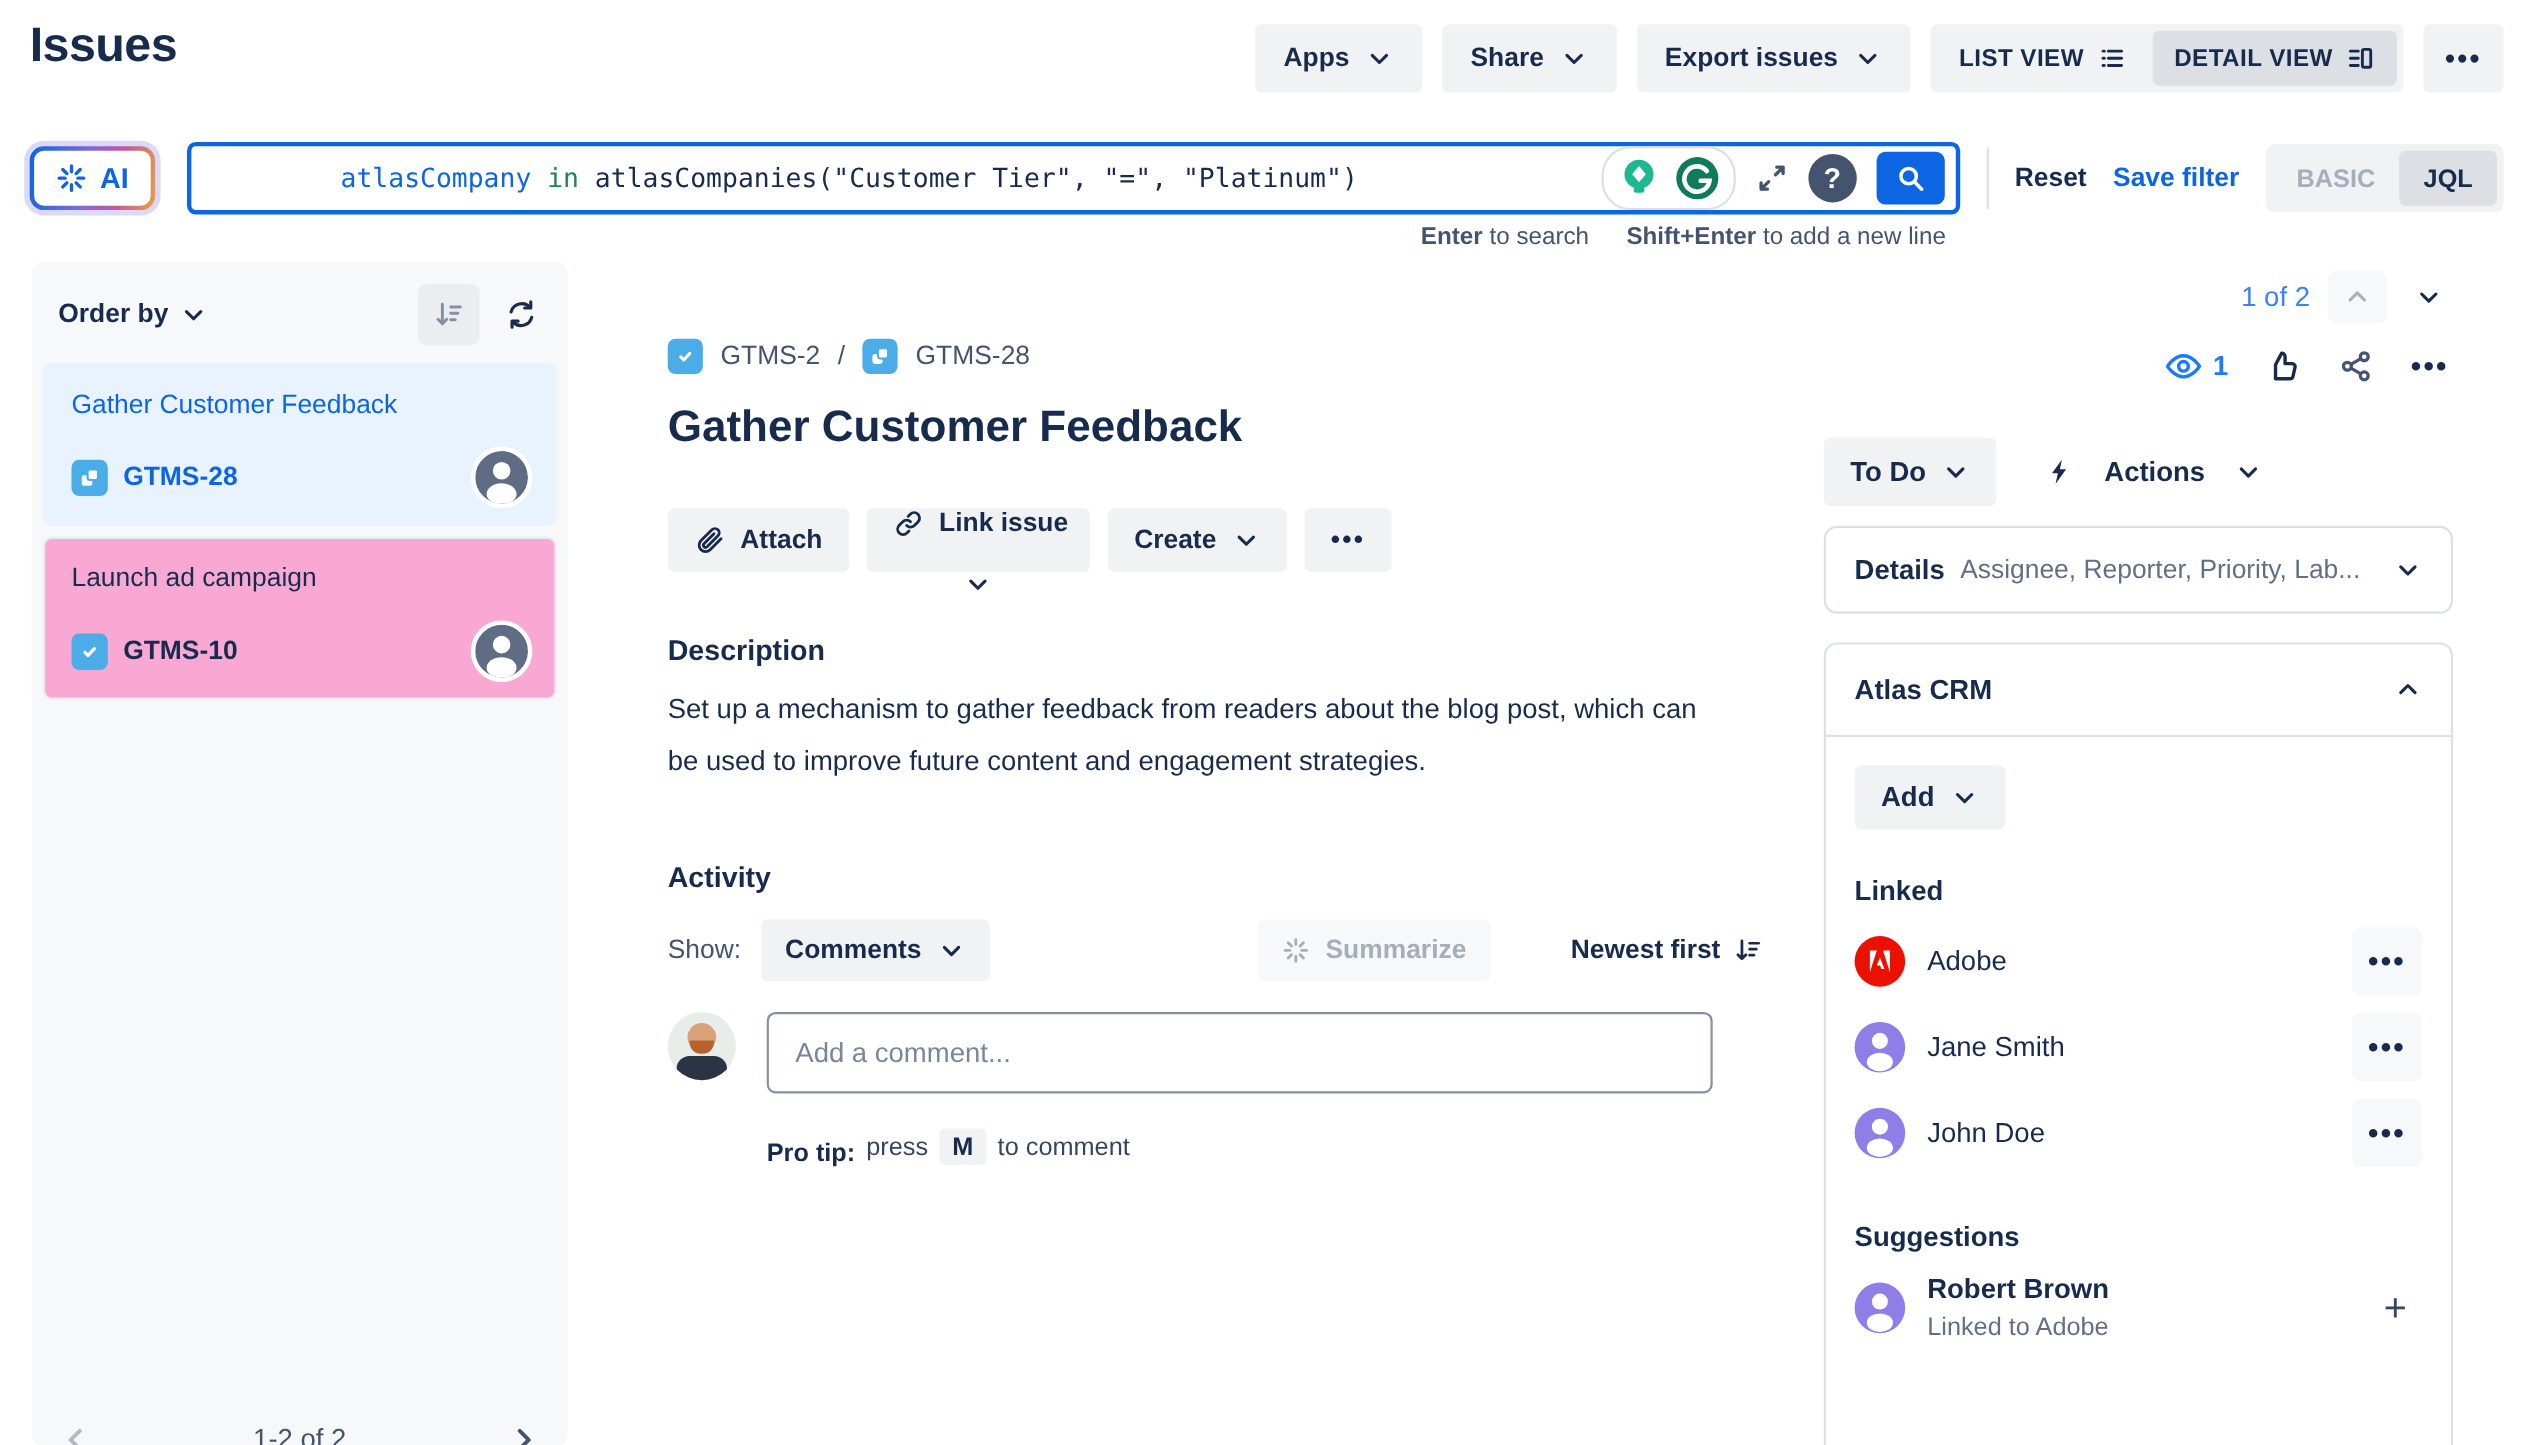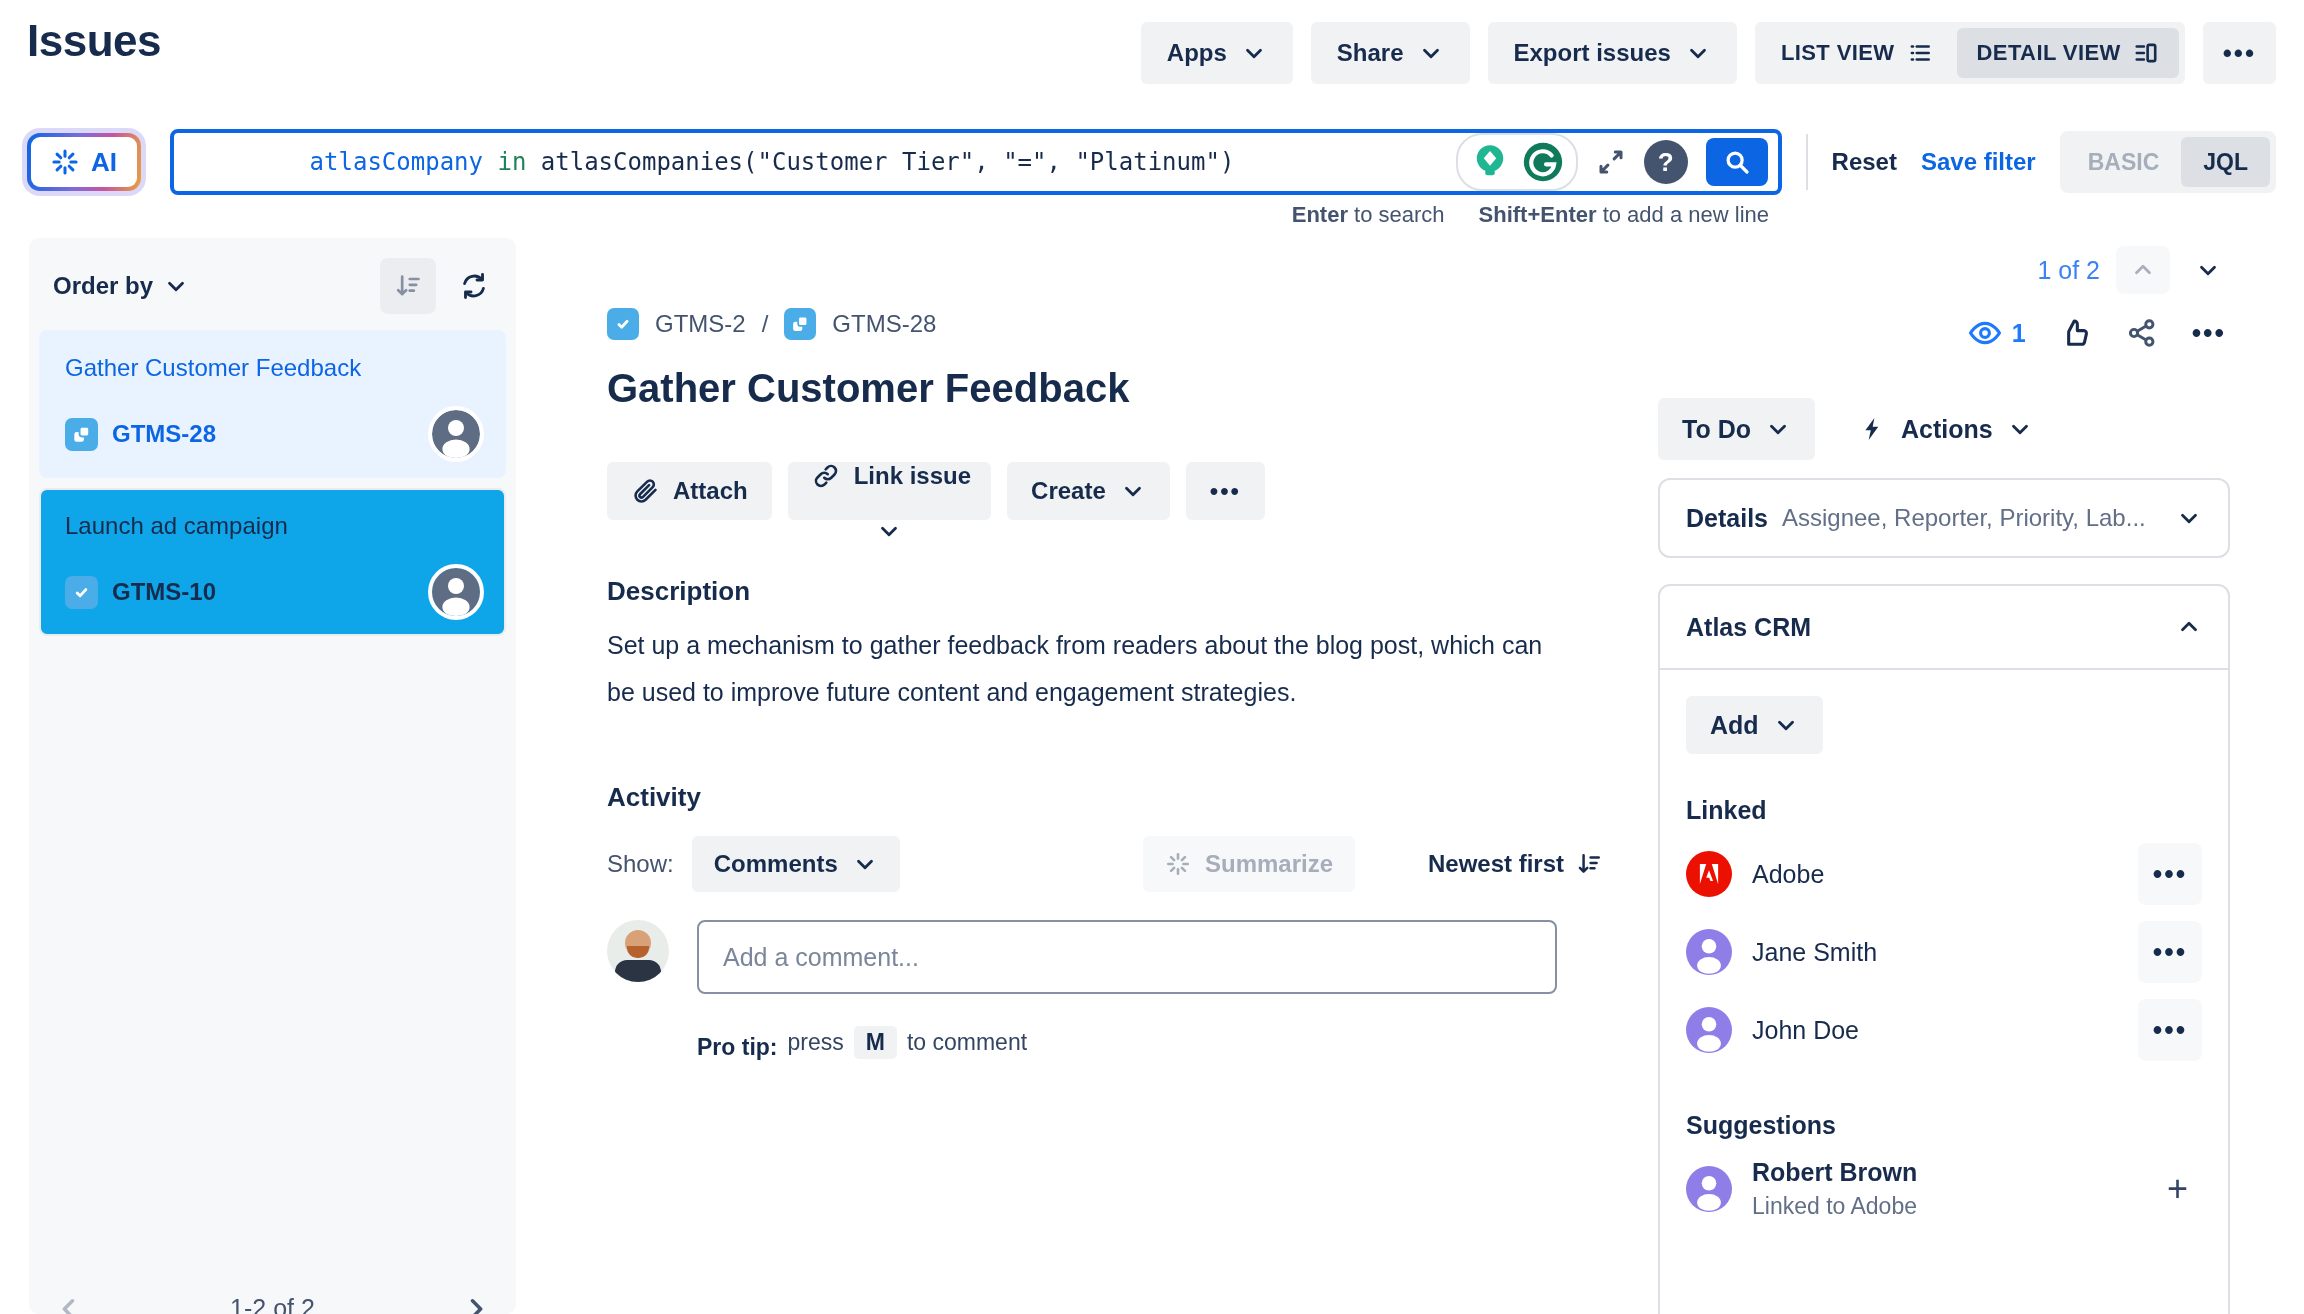--- a/index.html
+++ b/index.html
@@ -47,21 +47,21 @@
   .search-hint b{font-weight:700;}
   .hint-gap{display:inline-block;width:34px;}
 
   
   .sidebar{position:absolute;left:29px;top:238px;width:487px;height:1076px;background:#F7F8F9;border-radius:10px;padding:0;}
   .order-row{display:flex;align-items:center;padding:20px 18px 16px 24px;}
   .order-by{display:flex;align-items:center;gap:10px;font-size:24px;font-weight:600;cursor:pointer;}
   .order-tools{margin-left:auto;display:flex;align-items:center;gap:14px;}
   .sort-chip{width:56px;height:56px;background:#ECEDF0;border-radius:8px;display:flex;align-items:center;justify-content:center;color:#8590A2;cursor:pointer;}
   .refresh-btn{width:48px;height:48px;display:flex;align-items:center;justify-content:center;color:#172B4D;cursor:pointer;}
-  .issue-card{margin:0 10px 10px 10px;background:#0ea5e9;border:2px solid #EBECF0;border-radius:8px;padding:22px 24px 18px 24px;cursor:pointer;position:relative;}
+  .issue-card{margin:0 10px 10px 10px;background:#f9a8d4;border:2px solid #EBECF0;border-radius:8px;padding:22px 24px 18px 24px;cursor:pointer;position:relative;}
   .issue-card.selected{background:#E9F2FF;border-color:#E9F2FF;}
   .issue-card .card-title{font-size:24px;color:#172B4D;margin-bottom:28px;}
   .issue-card.selected .card-title{color:#0C66E4;}
   .card-bottom{display:flex;align-items:center;gap:14px;}
   .issue-card .card-key{font-size:24px;font-weight:700;color:#172B4D;}
   .issue-card.selected .card-key{color:#0C66E4;}
   .card-avatar{margin-left:auto;width:48px;height:48px;border-radius:50%;background:#5E6C84;outline:4px solid #fff;overflow:hidden;}
   .type-badge{width:33px;height:33px;border-radius:7px;background:#4BADE8;display:flex;align-items:center;justify-content:center;}
   .side-pagination{position:absolute;left:0;right:0;top:1056px;display:flex;align-items:center;padding:0 26px;color:#44546F;font-size:25px;}
   .side-pagination .pg-center{flex:1;text-align:center;}
@@ -108,21 +108,21 @@
   .pager-label{font-size:25px;color:#3b82f6;}
   .pager-up{width:54px;height:48px;background:#F7F8F9;border-radius:8px;display:flex;align-items:center;justify-content:center;color:#A8B0BF;cursor:pointer;}
   .pager-down{width:44px;height:48px;display:flex;align-items:center;justify-content:center;color:#172B4D;cursor:pointer;}
   .social-row{position:absolute;top:78px;right:4px;display:flex;align-items:center;gap:34px;}
   .watch{display:flex;align-items:center;gap:10px;color:#1D7AFC;font-size:25px;font-weight:600;cursor:pointer;}
   .icon-btn{cursor:pointer;color:#2C3E5D;display:flex;align-items:center;}
   .dots{font-size:27px;font-weight:700;color:#172B4D;letter-spacing:2px;cursor:pointer;}
   .status-row{position:absolute;top:160px;left:0;display:flex;align-items:center;gap:44px;}
   .status-btn{background:#F1F2F4;border-radius:6px;height:62px;display:inline-flex;align-items:center;gap:14px;
               font-size:25px;font-weight:700;color:#172B4D;padding:0 24px;cursor:pointer;}
-  .actions-btn{display:inline-flex;align-items:center;gap:14px;font-size:25px;font-weight:600;color:#172B4D;cursor:pointer;}
+  .actions-btn{display:inline-flex;align-items:center;gap:26px;font-size:25px;font-weight:600;color:#172B4D;cursor:pointer;}
   .card-box{border:2px solid #DCDFE4;border-radius:12px;background:#fff;}
   .details-box{position:absolute;top:240px;left:0;right:0;height:76px;display:flex;align-items:center;padding:0 26px;cursor:pointer;}
   .details-title{font-size:25px;font-weight:700;margin-right:14px;}
   .details-summary{font-size:24px;color:#626F86;flex:1;white-space:nowrap;overflow:hidden;}
   .crm-box{position:absolute;top:346px;left:0;right:0;height:1000px;}
   .crm-header{display:flex;align-items:center;height:82px;padding:0 26px;border-bottom:2px solid #DCDFE4;cursor:pointer;}
   .crm-title{font-size:25px;font-weight:600;flex:1;}
   .crm-body{padding:26px 26px 0 26px;}
   .add-chip{background:#F1F2F4;border-radius:6px;height:58px;display:inline-flex;align-items:center;gap:14px;
             font-size:25px;font-weight:600;color:#172B4D;padding:0 24px;cursor:pointer;}

